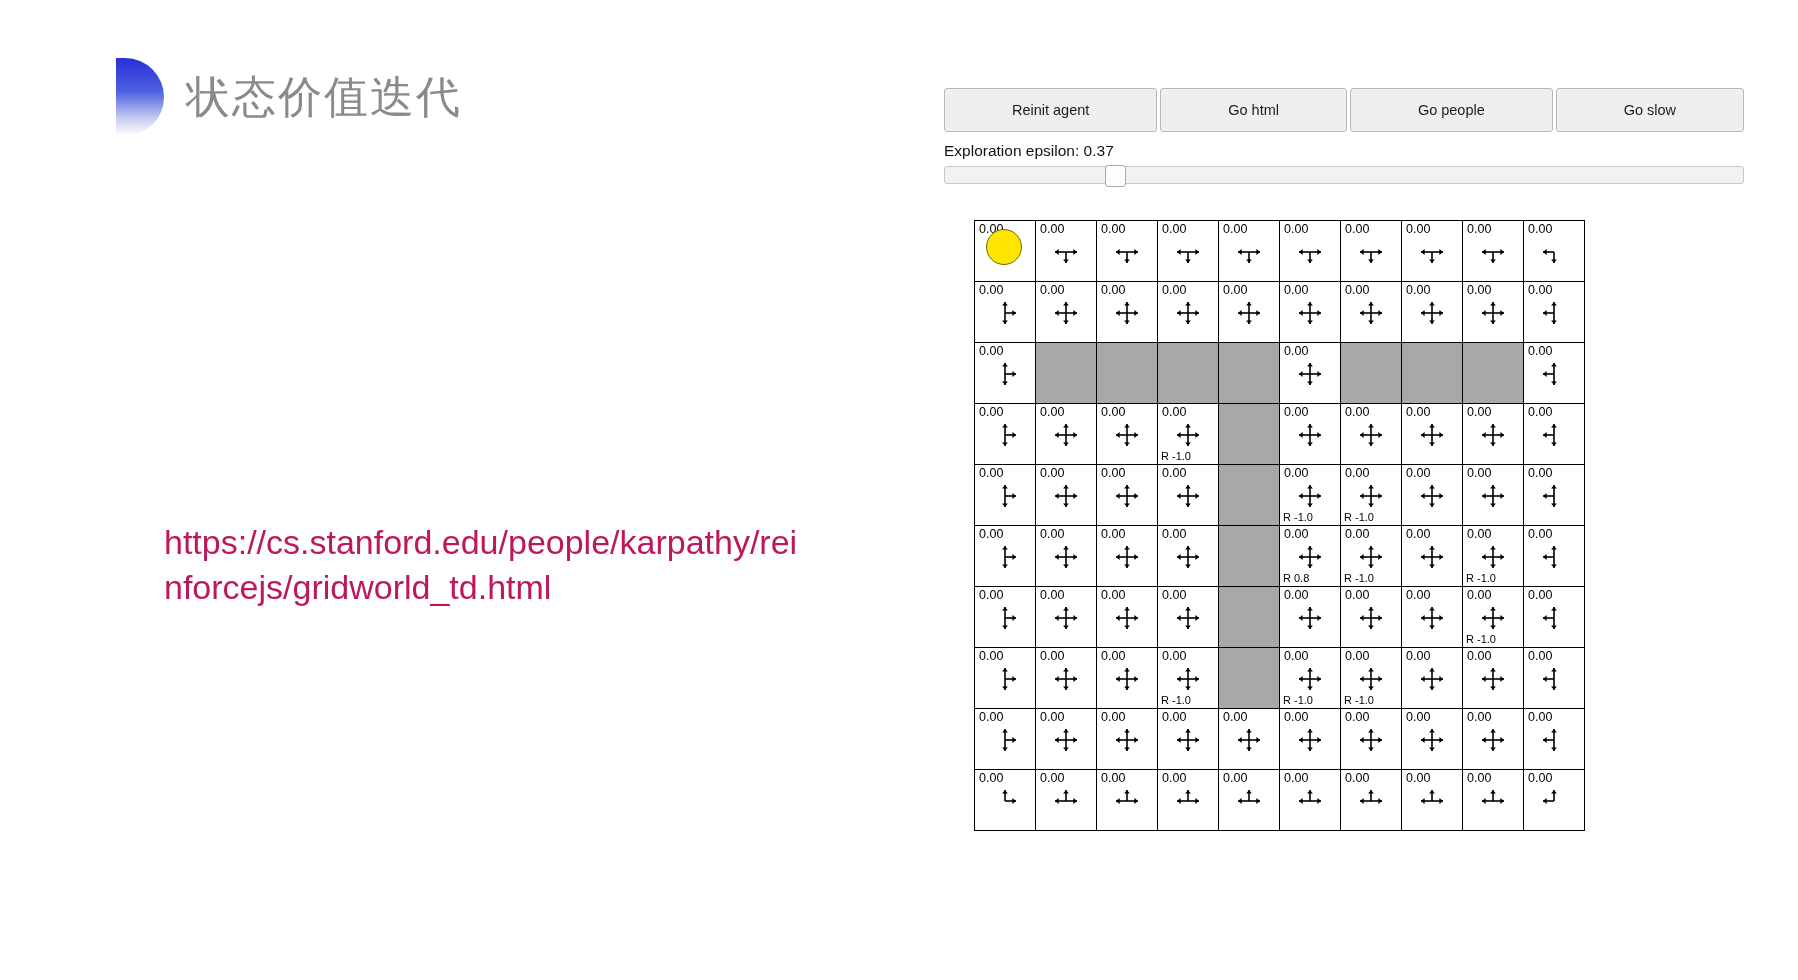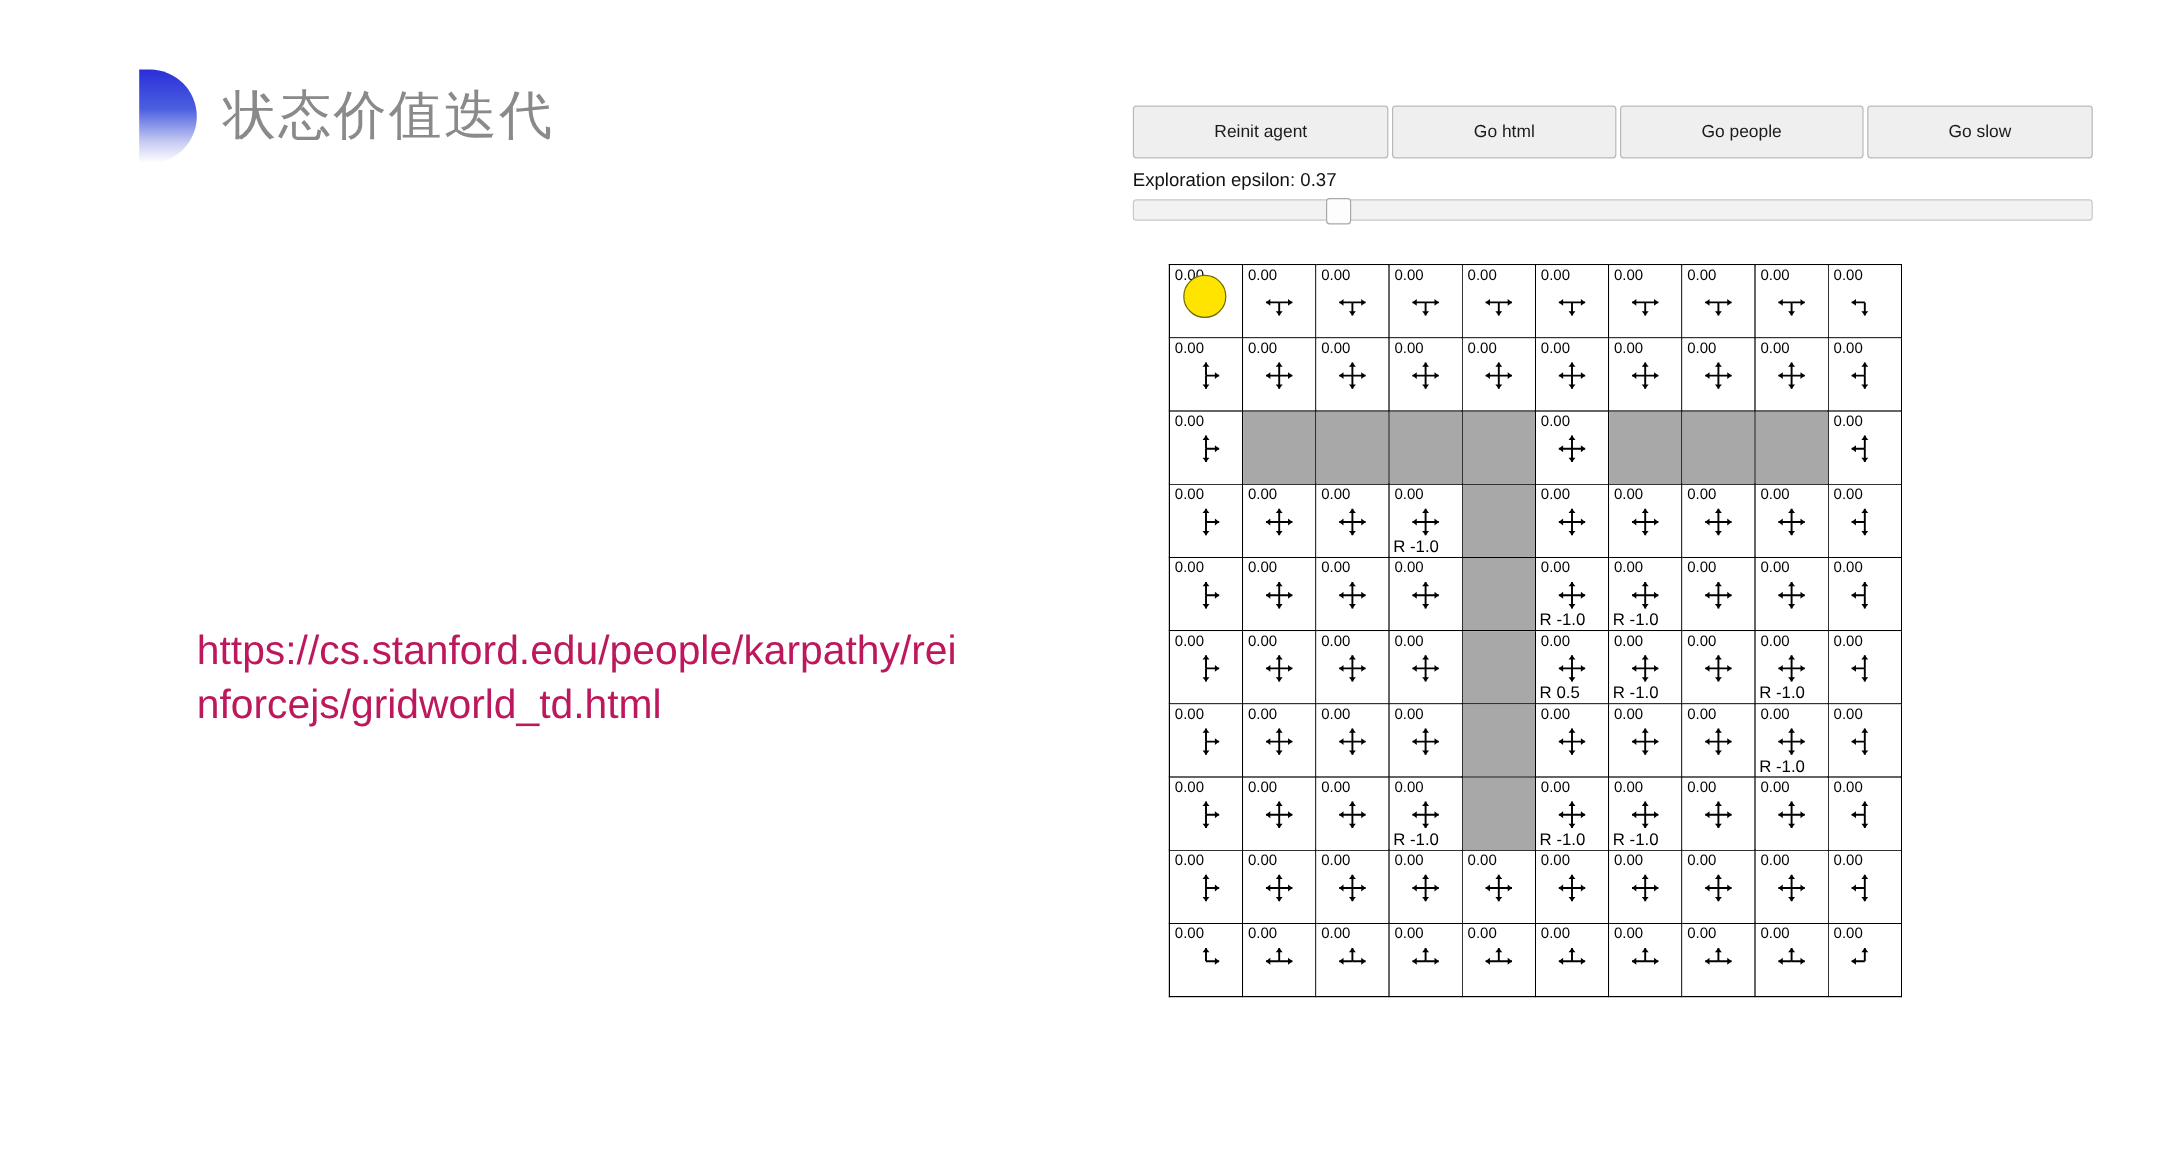--- a/index.html
+++ b/index.html
@@ -140,21 +140,21 @@
     left: 4px;
     top: 2px;
     font-size: 12.5px;
     color: #000;
     line-height: 1;
   }
   .cell-rew {
     position: absolute;
     left: 3px;
     bottom: 2px;
-    font-size: 14px;
+    font-size: 11px;
     color: #000;
     line-height: 1;
   }
   .arrows {
     position: absolute;
     left: 0;
     top: 14px;
     width: 100%;
     height: 34px;
     pointer-events: none;
@@ -775,21 +775,21 @@
                   <line x1="30" y1="17" x2="41" y2="17" stroke="#000" stroke-width="1.6"></line>
                   <polygon points="41,17 37.4,19.88 37.4,14.12" fill="#000"></polygon>
                   <line x1="30" y1="17" x2="19" y2="17" stroke="#000" stroke-width="1.6"></line>
                   <polygon points="19,17 22.6,14.12 22.6,19.88" fill="#000"></polygon>
                   <line x1="30" y1="17" x2="30" y2="6" stroke="#000" stroke-width="1.6"></line>
                   <polygon points="30,6 32.88,9.6 27.12,9.6" fill="#000"></polygon>
                   <line x1="30" y1="17" x2="30" y2="28" stroke="#000" stroke-width="1.6"></line>
                   <polygon points="30,28 27.12,24.4 32.88,24.4" fill="#000"></polygon>
                 </svg>
                 <span class="cell-val">0.00</span>
-                <span class="cell-rew">R 0.5</span>
+                <span class="cell-rew">R 0.8</span>
               </td>
               <td class="">
                 <svg class="arrows" width="60" height="34" viewBox="0 0 60 34" xmlns="http://www.w3.org/2000/svg">
                   <line x1="30" y1="17" x2="41" y2="17" stroke="#000" stroke-width="1.6"></line>
                   <polygon points="41,17 37.4,19.88 37.4,14.12" fill="#000"></polygon>
                   <line x1="30" y1="17" x2="19" y2="17" stroke="#000" stroke-width="1.6"></line>
                   <polygon points="19,17 22.6,14.12 22.6,19.88" fill="#000"></polygon>
                   <line x1="30" y1="17" x2="30" y2="6" stroke="#000" stroke-width="1.6"></line>
                   <polygon points="30,6 32.88,9.6 27.12,9.6" fill="#000"></polygon>
                   <line x1="30" y1="17" x2="30" y2="28" stroke="#000" stroke-width="1.6"></line>

